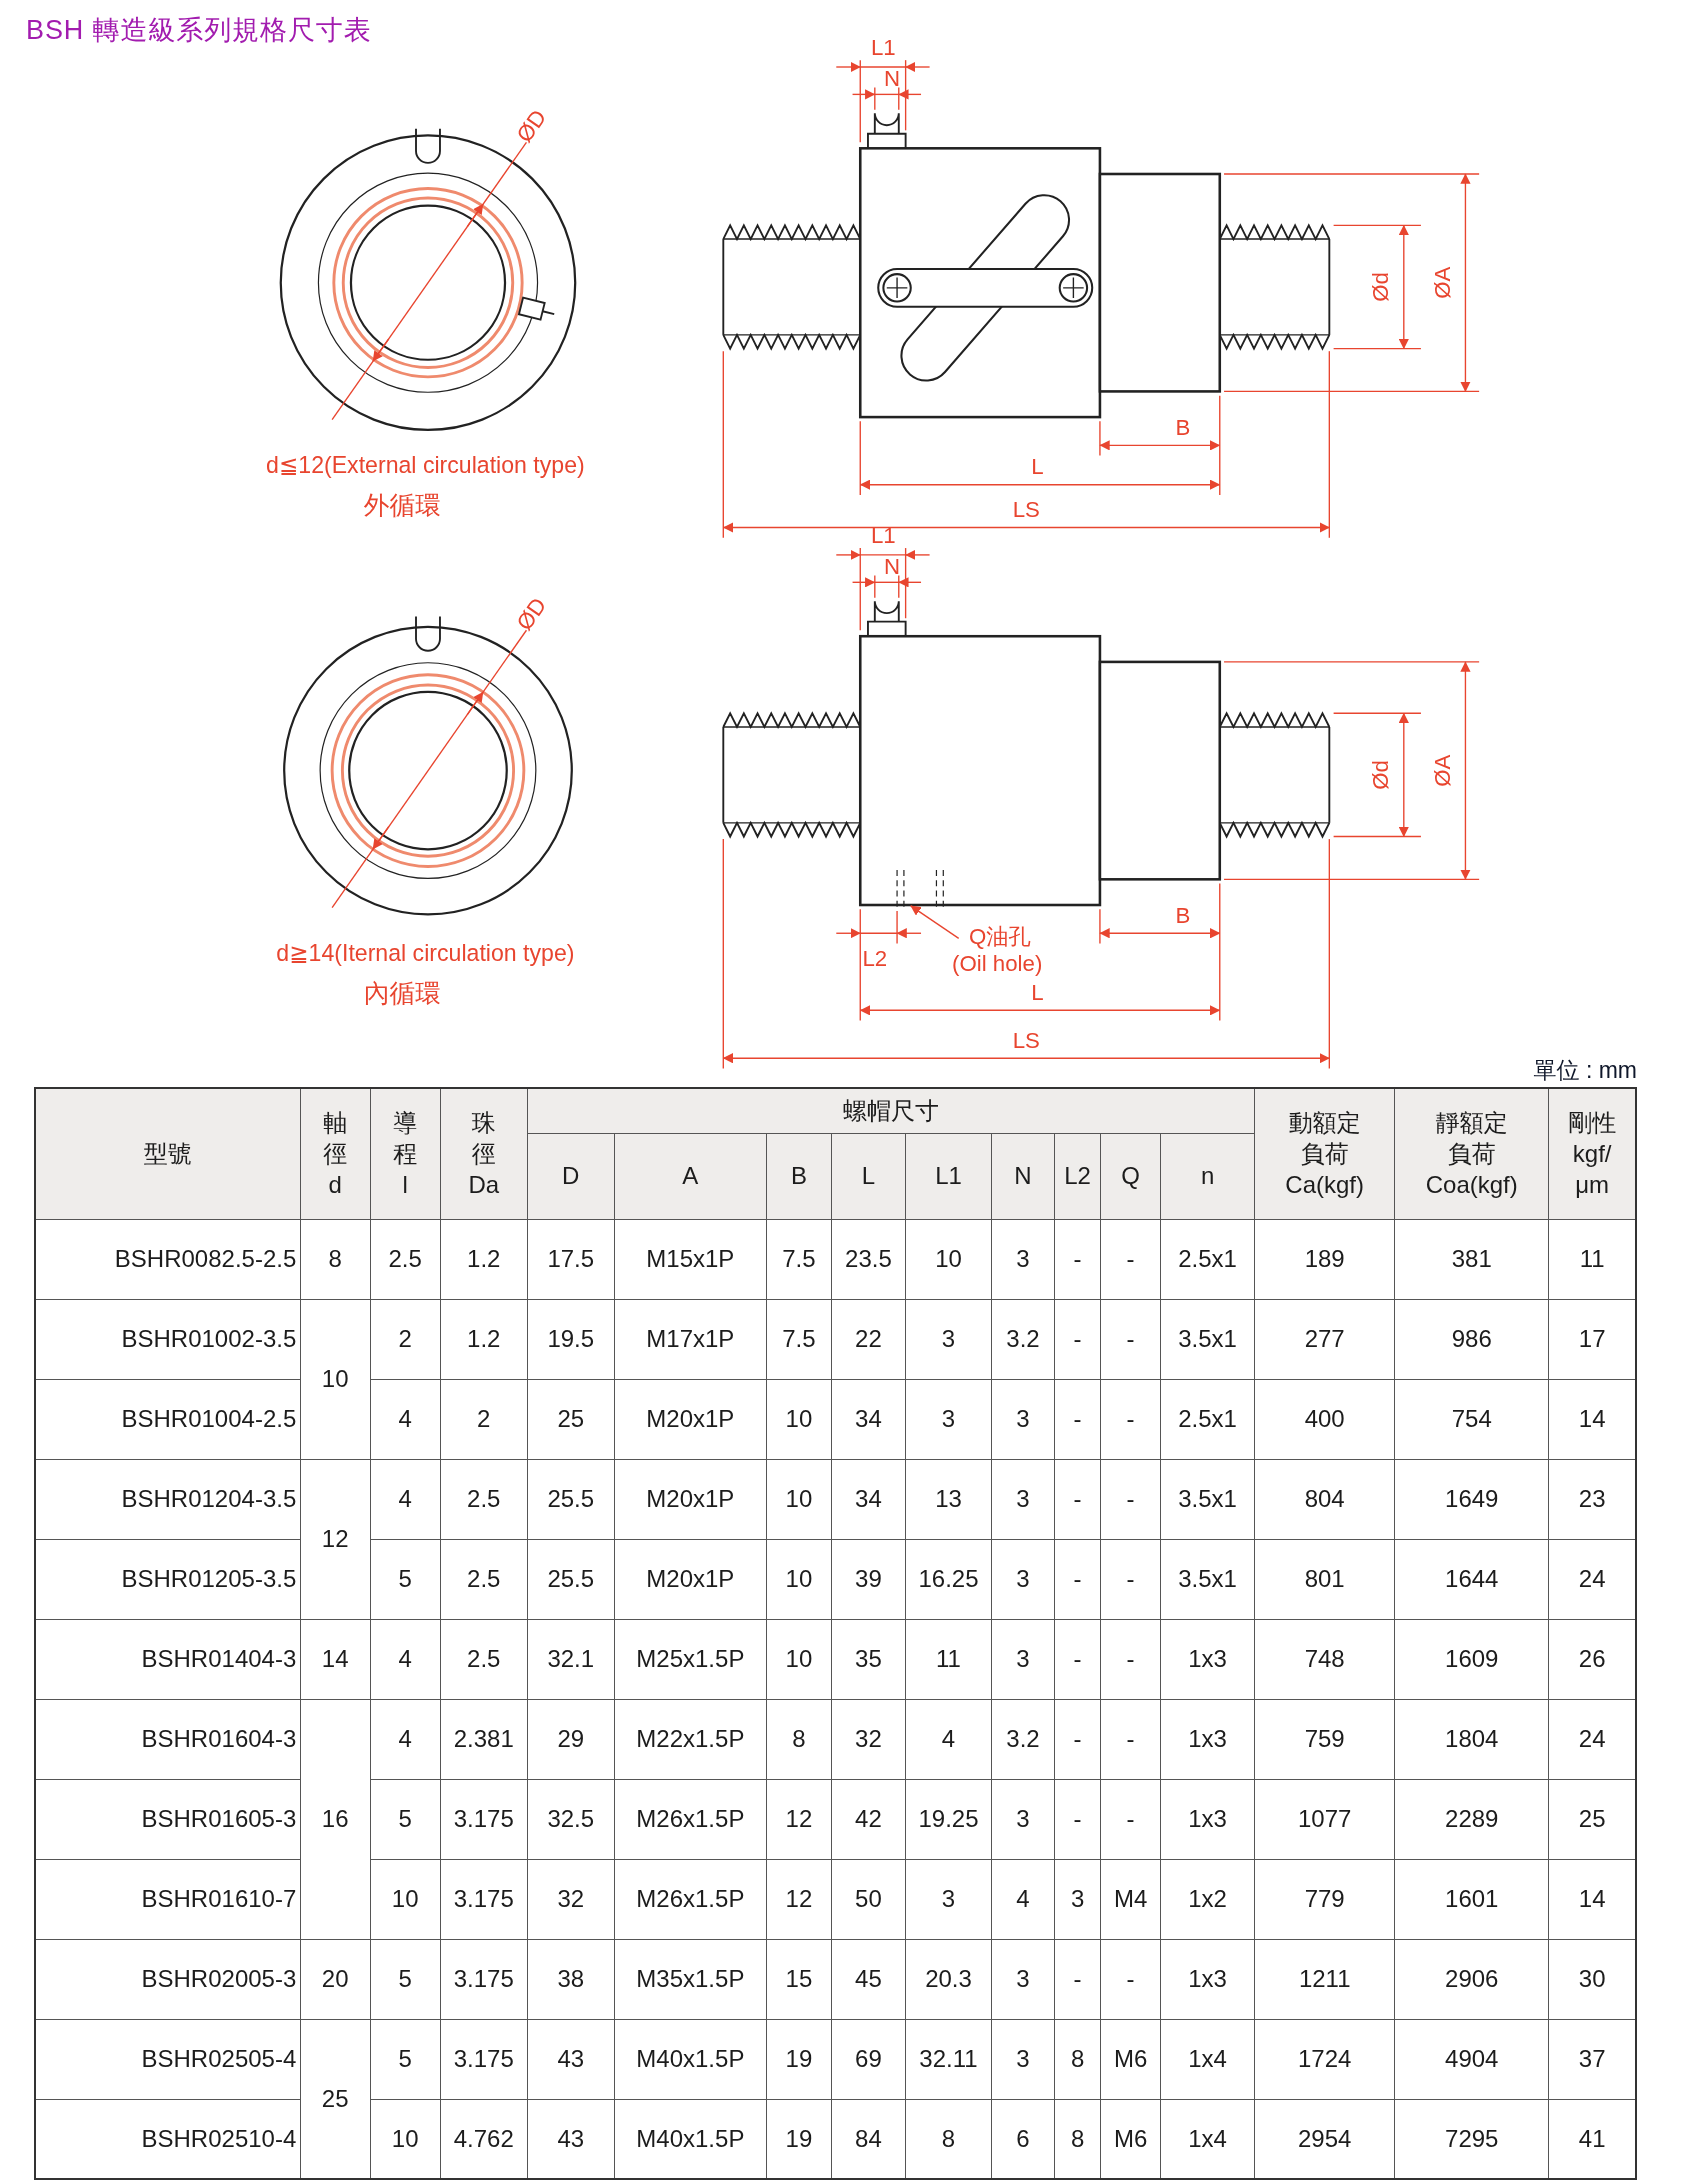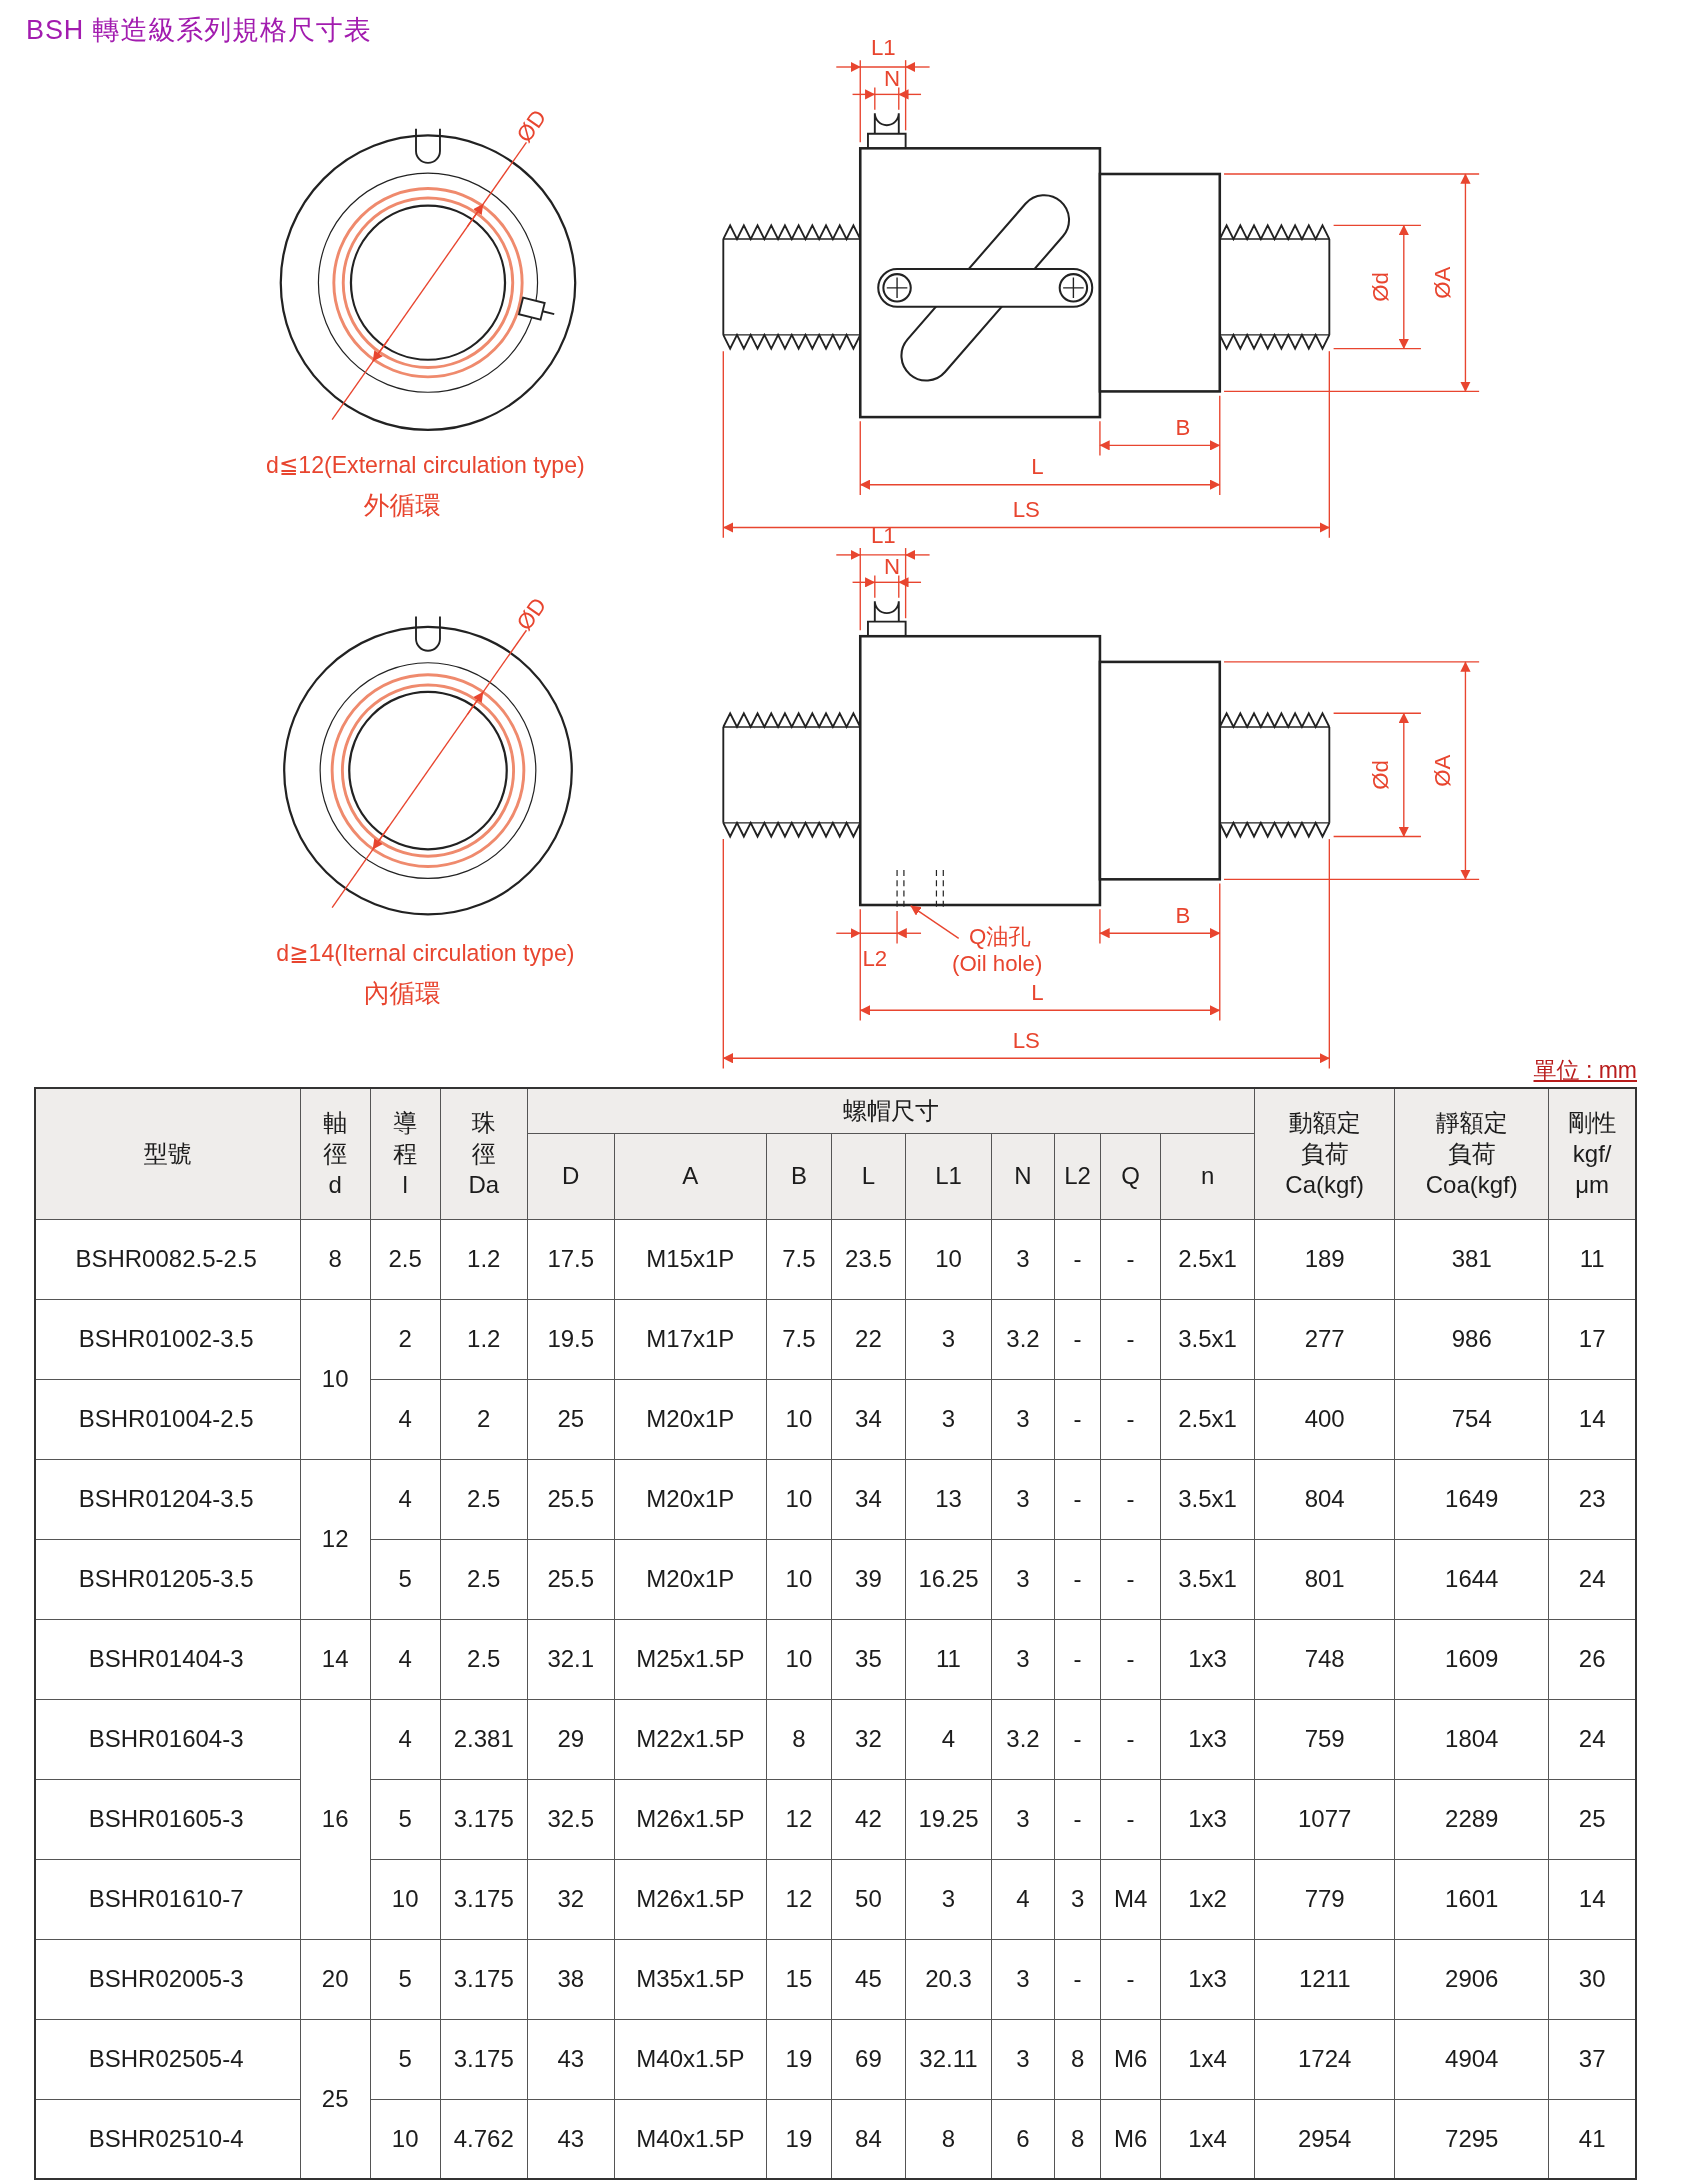--- a/index.html
+++ b/index.html
@@ -1,20 +1,20 @@
 <!DOCTYPE html>
 <html style="font-size:13.7px"><head>
 <meta charset="utf-8">
 <style>
   * { margin:0; padding:0; box-sizing:border-box; }
   html,body { background:#fff; font-family:"Liberation Sans","DejaVu Sans",sans-serif; }
   .page { position:relative; width:1682px; height:2183px; background:#fff; overflow:hidden; }
   .title { position:absolute; top:12px; left:26px; font-size:27px; color:#a21caf; font-weight:400; letter-spacing:0.9px; }
   svg.draw { position:absolute; top:0; left:0; display:block; font-family:inherit; }
-  .unit { position:absolute; top:1055px; right:45px; font-size:23px; color:#b91c1c;text-decoration:underline; }
+  .unit { position:absolute; top:1055px; right:45px; font-size:23px; color:#0f172a; }
 
   
   .bk12{stroke:#222;stroke-width:1.4;fill:none;}
   .bk15{stroke:#222;stroke-width:1.6;fill:none;}
   .bk2 {stroke:#222;stroke-width:2.2;fill:none;}
   .bk25{stroke:#222;stroke-width:2.6;fill:none;}
   .bk3 {stroke:#222;stroke-width:3;fill:#fff;}
   .bk2f{stroke:#222;stroke-width:2.4;fill:#fff;}
   .or3 {stroke:#ef8a6d;stroke-width:3.4;fill:none;}
   .bkdash{stroke:#222;stroke-width:1.4;fill:none;stroke-dasharray:7 5;}
@@ -25,21 +25,21 @@
 
   
   table.spec { position:absolute; top:1087px; left:34px; width:1603px;
     border-collapse:collapse; table-layout:fixed; font-size:24px; color:#1c1c1c;
     border:2.6px solid #333; }
   .spec th,.spec td { border:1.4px solid #555; text-align:center; vertical-align:middle; padding:0 3.4px; }
   .spec thead th { background:#efedeb; font-weight:400; white-space:pre-line; line-height:1.3; }
   .spec thead tr.h1 { height:45px; }
   .spec thead tr.h2 { height:86px; }
   .spec tbody tr { height:80px; }
-  .spec td.model { text-align:center; padding-left:0; }
+  .spec td.model { text-align:right; padding-left:0; }
 </style>
 </head>
 <body>
 
 <div class="page">
 
   <svg class="draw" width="1682" height="1079" viewBox="0 0 1965 1260">
     <defs>
       <marker id="ar" viewBox="0 0 10 10" refX="9.5" refY="5" markerWidth="12" markerHeight="12" orient="auto-start-reverse" markerUnits="userSpaceOnUse">
         <path d="M0,0 L10,5 L0,10 z" fill="#e8452f"></path>

